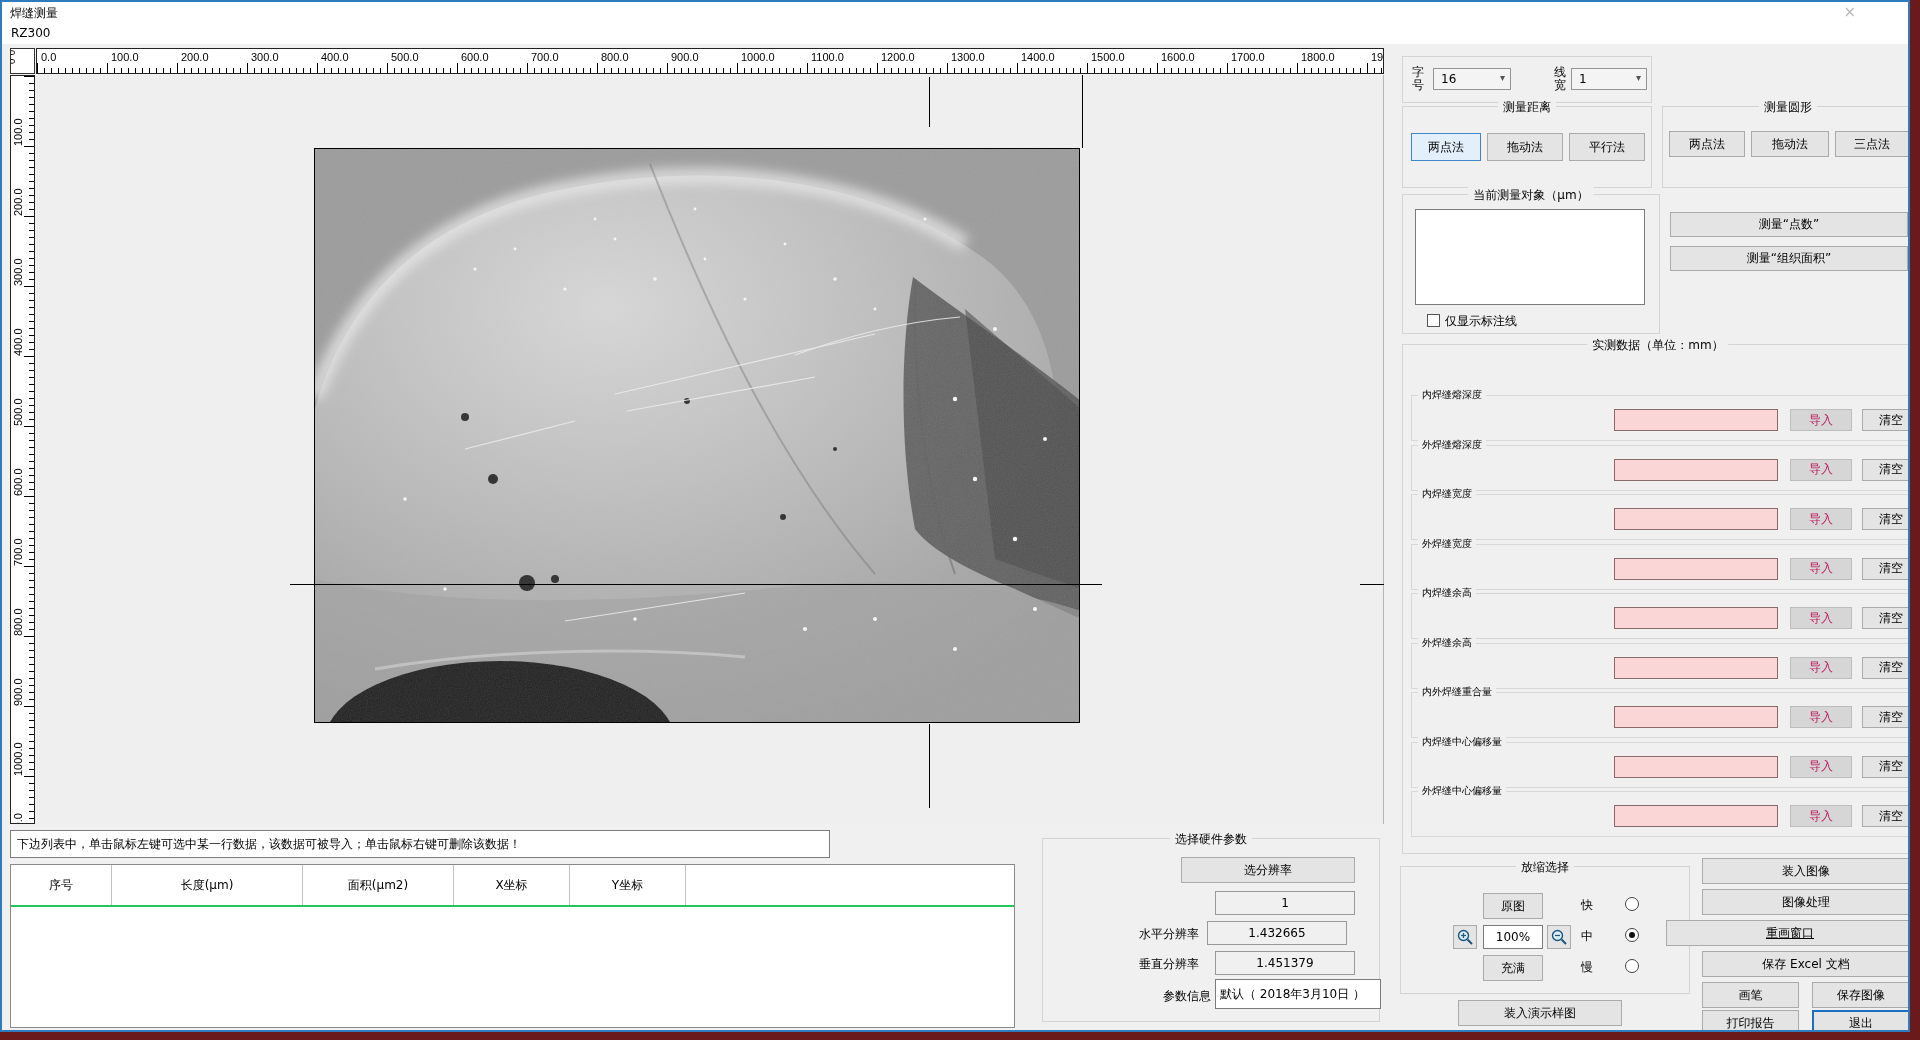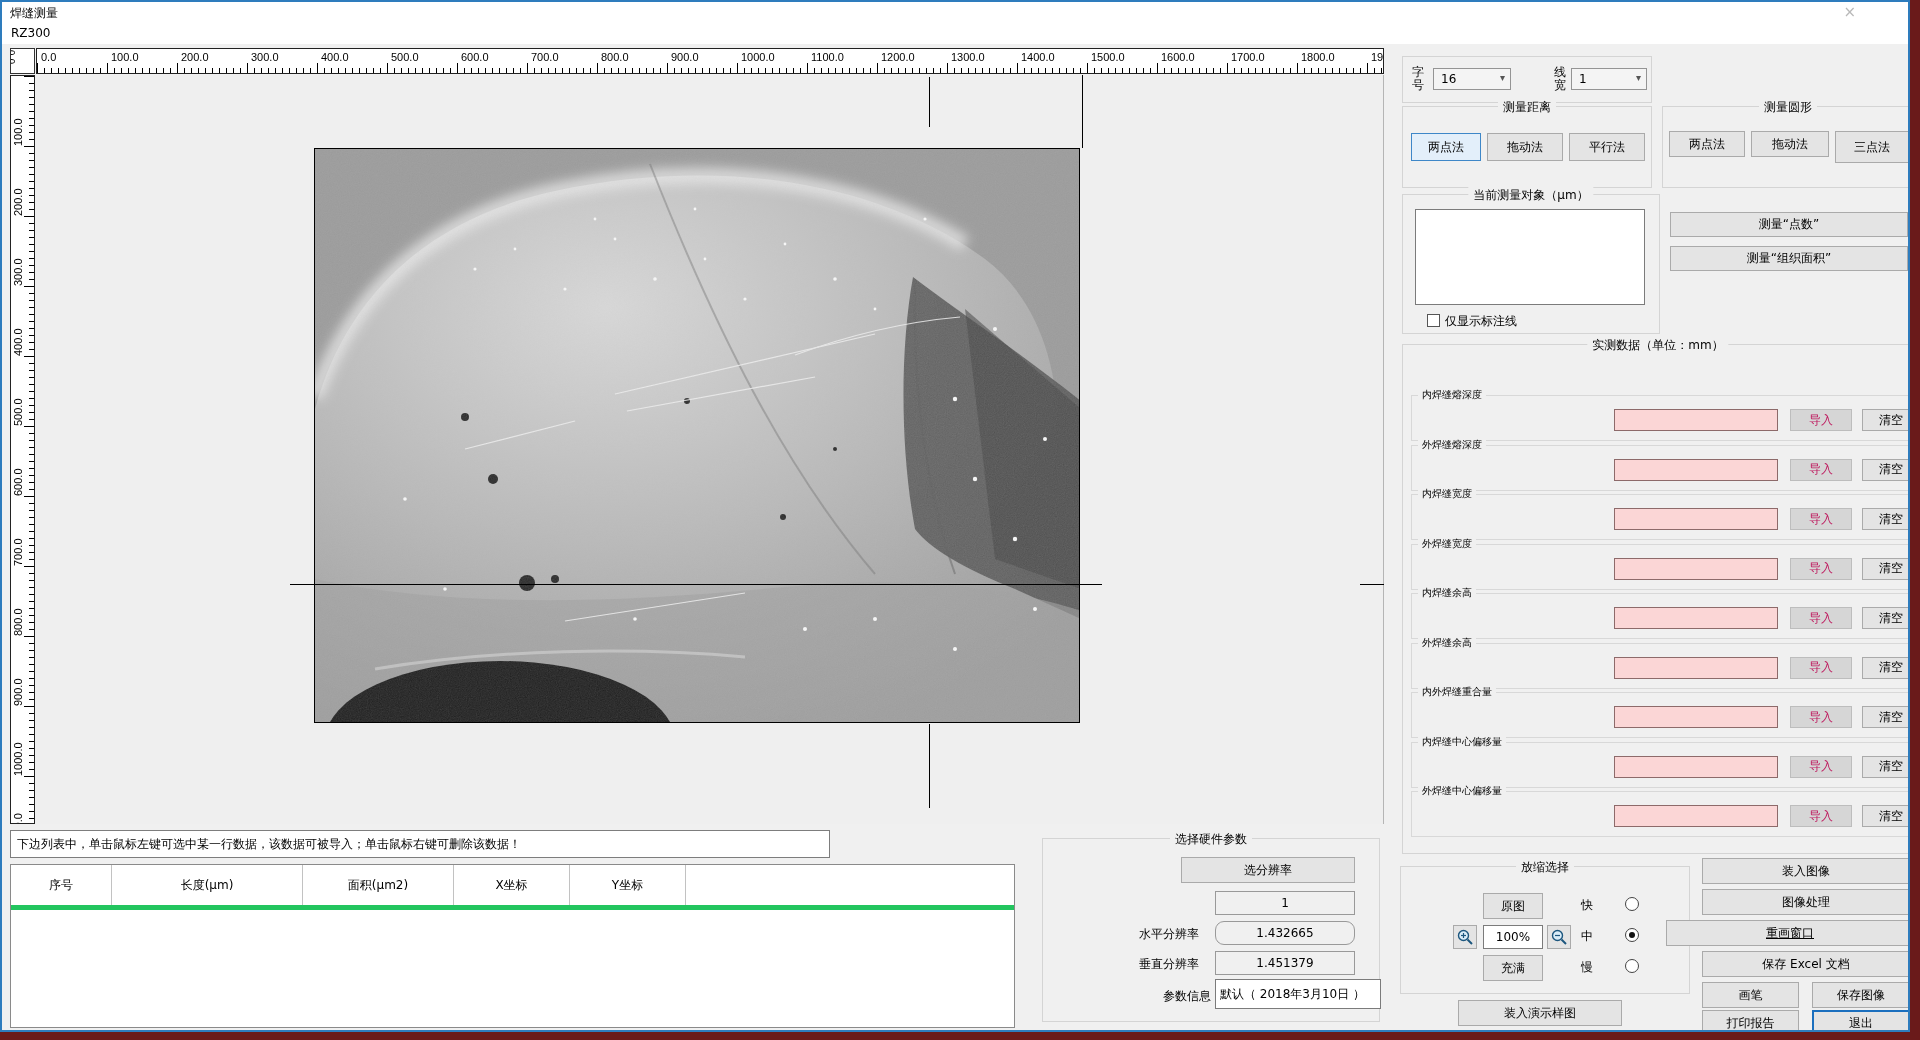--- a/index.html
+++ b/index.html
@@ -62,21 +62,21 @@
   .mrow{position:absolute;left:8px;width:498px;height:46px;border:1px solid #d8d8d8;box-sizing:border-box;}
   .mrow .mtitle{position:absolute;top:-8px;left:6px;background:#f0f0f0;padding:0 4px;font-size:10px;white-space:nowrap;}
   .mrow .pink-input{left:202px;top:13px;}
   .mrow .imp{left:378px;top:13px;width:62px;height:22px;}
   .mrow .clr{left:450px;top:13px;width:58px;height:22px;}
   
   .status-box{position:absolute;left:8px;top:828px;width:820px;height:28px;background:#fff;border:1px solid #7d7d7d;box-sizing:border-box;
       display:flex;align-items:center;padding-left:6px;font-size:12px;}
   .data-table{position:absolute;left:8px;top:862px;width:1005px;height:164px;background:#fff;border:1px solid #8a8a8a;box-sizing:border-box;}
   .data-table table{border-collapse:collapse;width:100%;}
-  .data-table th{font-weight:normal;font-size:12px;height:40px;border-right:1px solid #c2c2c2;border-bottom:5px solid #22c55e;text-align:center;padding:0;}
+  .data-table th{font-weight:normal;font-size:12px;height:40px;border-right:1px solid #c2c2c2;border-bottom:2px solid #22c55e;text-align:center;padding:0;}
   .data-table th:last-child{border-right:none;}
   .data-table th:nth-child(1){width:100px;}
   .data-table th:nth-child(2){width:190px;}
   .data-table th:nth-child(3){width:150px;}
   .data-table th:nth-child(4){width:115px;}
   .data-table th:nth-child(5){width:115px;}
 </style>
 </head>
 <body>
 
@@ -227,21 +227,21 @@
     <span class="gtitle">测量距离</span>
     <div class="btn active" style="left:8px;top:26px;width:70px;height:28px;">两点法</div>
     <div class="btn" style="left:84px;top:26px;width:76px;height:28px;">拖动法</div>
     <div class="btn" style="left:166px;top:26px;width:76px;height:28px;">平行法</div>
   </div>
 
   <div class="groupbox" style="left:1660px;top:104px;width:252px;height:82px;">
     <span class="gtitle">测量圆形</span>
     <div class="btn" style="left:6px;top:24px;width:76px;height:26px;">两点法</div>
     <div class="btn" style="left:88px;top:24px;width:78px;height:26px;">拖动法</div>
-    <div class="btn" style="left:172px;top:24px;width:74px;height:32px;">三点法</div>
+    <div class="btn" style="left:172px;top:24px;width:74px;height:26px;">三点法</div>
   </div>
 
   <div class="groupbox" style="left:1400px;top:192px;width:258px;height:140px;">
     <span class="gtitle">当前测量对象（μm）</span>
     <div class="field white" style="left:12px;top:14px;width:230px;height:96px;"></div>
     <div class="checkbox" style="left:24px;top:119px;"></div>
     <span class="lbl" style="left:42px;top:118px;">仅显示标注线</span>
   </div>
 
   <div class="btn" style="left:1668px;top:210px;width:238px;height:25px;">测量“点数”</div>
@@ -323,21 +323,21 @@
     </tbody>
       </table>
   </div>
 
   <div class="groupbox" style="left:1040px;top:836px;width:338px;height:184px;">
     <span class="gtitle">选择硬件参数</span>
     <div class="btn" style="left:138px;top:18px;width:174px;height:26px;">选分辨率</div>
     <span class="lbl" style="left:138px;top:57px;width:62px;text-align:right;">编号</span>
     <div class="field" style="left:172px;top:52px;width:140px;height:24px;">1</div>
     <span class="lbl" style="left:96px;top:87px;">水平分辨率</span>
-    <div class="field" style="left:172px;top:82px;width:140px;height:24px;border-radius:9px;">1.432665</div>
+    <div class="field" style="left:164px;top:82px;width:140px;height:24px;">1.432665</div>
     <span class="lbl" style="left:96px;top:117px;">垂直分辨率</span>
     <div class="field" style="left:172px;top:112px;width:140px;height:24px;">1.451379</div>
     <span class="lbl" style="left:120px;top:149px;">参数信息</span>
     <div class="field white left" style="left:172px;top:140px;width:166px;height:30px;">默认（ 2018年3月10日 ）</div>
   </div>
 
   <div class="groupbox" style="left:1398px;top:864px;width:290px;height:128px;">
     <span class="gtitle">放缩选择</span>
     <div class="btn" style="left:82px;top:26px;width:60px;height:26px;">原图</div>
     <div class="mini-icon" style="left:52px;top:58px;">

